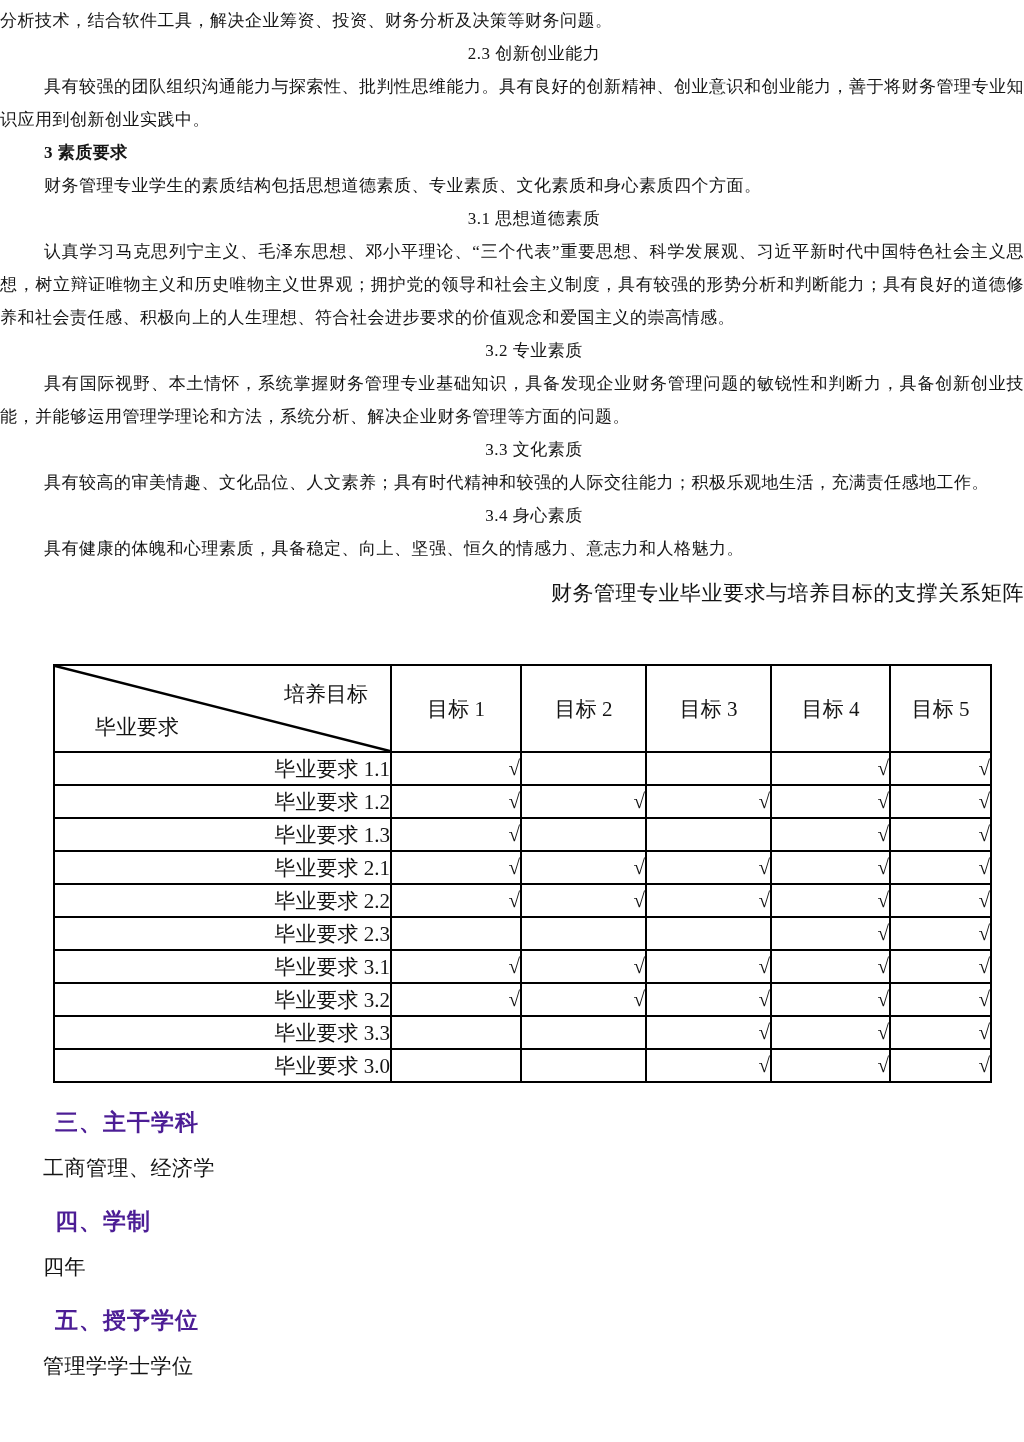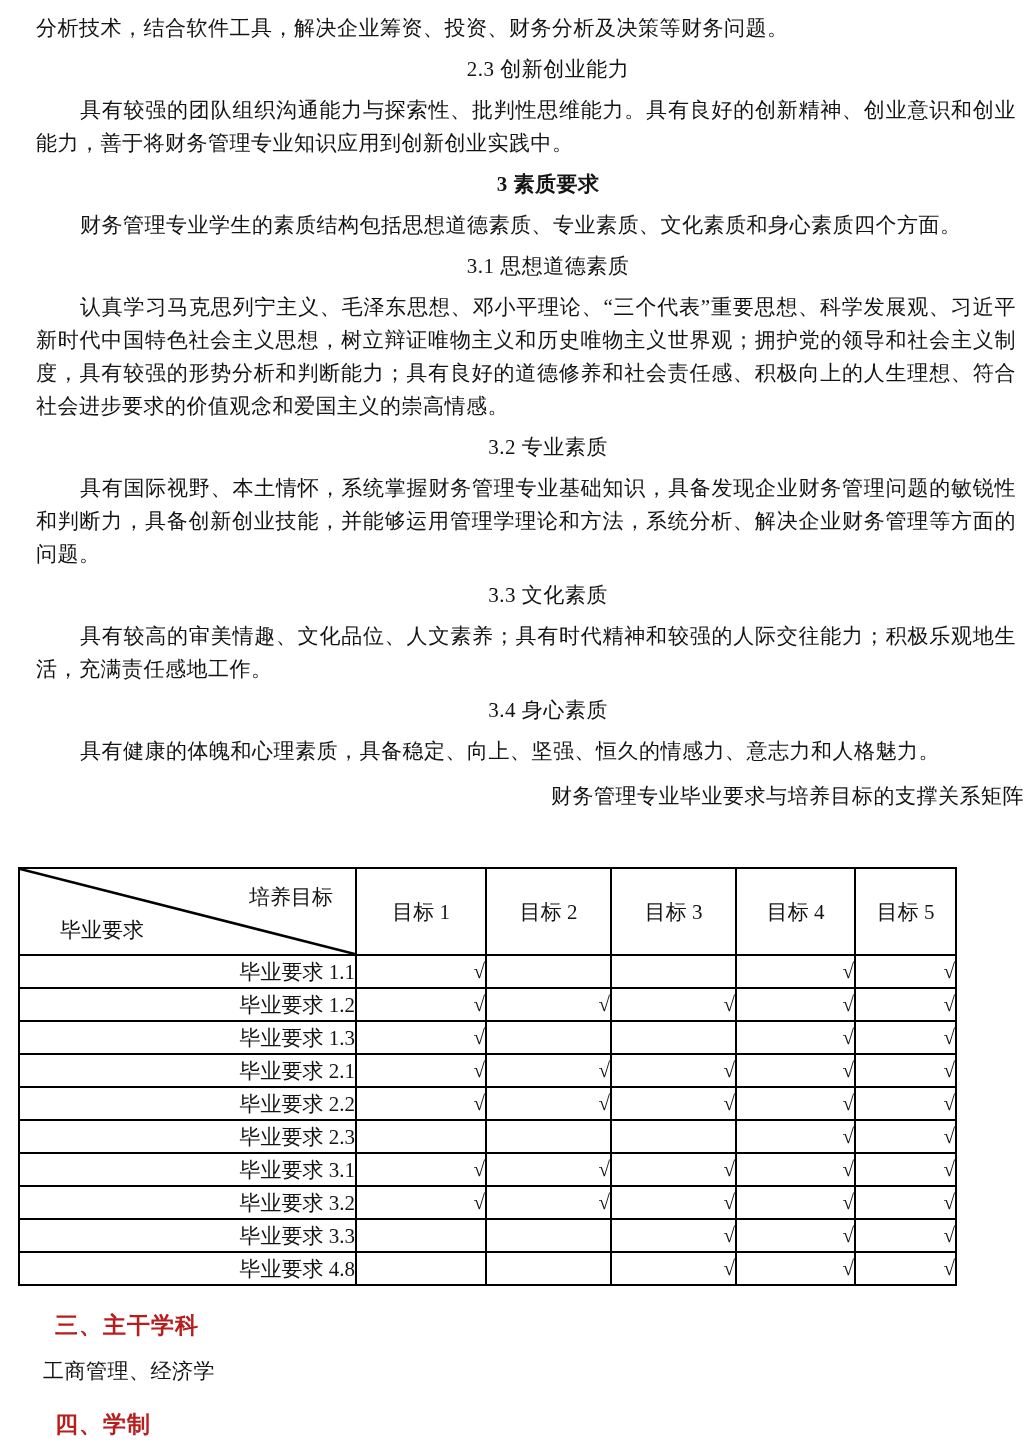--- a/index.html
+++ b/index.html
@@ -2,47 +2,47 @@
 <html><head>
 <meta charset="utf-8">
 <style>
   html,body{margin:0;padding:0;}
   body{
     width:1024px;height:1442px;background:#ffffff;color:#141414;
     font-family:"Liberation Serif","DejaVu Serif",serif;
     overflow:hidden;
   }
   .page{padding-top:4px;}
-  .para{margin:8px;font-size:21px;line-height:33px;text-align:justify;letter-spacing:0.5px;padding-left:28px;}
+  .para{margin:0;font-size:17px;line-height:33px;text-align:justify;letter-spacing:0.5px;}
   .p-cont{text-indent:0;}
   .p-body{text-indent:44px;}
   .p-sub{text-indent:44px;text-align:center;}
-  .p-hbold{text-indent:44px;text-align:center;font-weight:bold;}
+  .p-hbold{text-indent:44px;text-align:left;font-weight:bold;}
   .matrix-title{margin:12px 0 0 0;font-size:21px;line-height:33px;text-align:right;letter-spacing:0.5px;}
 
   table.matrix{
     border-collapse:collapse;table-layout:fixed;
-    margin:54px 0 0 18px;width:937px;
+    margin:54px 0 0 53px;width:937px;
   }
   table.matrix th,table.matrix td{
     border:2px solid #000;padding:0;font-weight:normal;
     font-size:21px;color:#141414;
   }
   table.matrix thead th{height:85px;text-align:center;vertical-align:middle;}
   table.matrix tbody td{height:31px;text-align:right;vertical-align:middle;}
   th.corner{position:relative;}
   .corner-svg{position:absolute;left:0;top:0;width:100%;height:100%;display:block;}
   .corner-top{position:absolute;top:14px;right:22px;font-size:21px;}
   .corner-bottom{position:absolute;bottom:10px;left:40px;font-size:21px;}
   td.mark{font-size:21px;}
 
   .sec-h{
     font-family:"Liberation Sans","DejaVu Sans",sans-serif;
     font-weight:bold;font-size:23px;line-height:30px;
-    margin:24px 0 0 55px;color:#b91c1c;letter-spacing:1px;
+    margin:24px 0 0 55px;color:#4c1d95;letter-spacing:1px;
   }
   .sec-b{font-size:21px;line-height:28px;margin:17px 0 0 43px;letter-spacing:0.5px;}
 </style>
 </head>
 <body>
 
 <div class="page">
 
   <p class="para p-cont">分析技术，结合软件工具，解决企业筹资、投资、财务分析及决策等财务问题。</p>
   <p class="para p-sub">2.3 创新创业能力</p>
@@ -152,21 +152,21 @@
       </tr>
       <tr>
         <td>毕业要求 3.3</td>
         <td class="mark"></td>
         <td class="mark"></td>
         <td class="mark">√</td>
         <td class="mark">√</td>
         <td class="mark">√</td>
       </tr>
       <tr>
-        <td>毕业要求 4.8</td>
+        <td>毕业要求 3.0</td>
         <td class="mark"></td>
         <td class="mark"></td>
         <td class="mark">√</td>
         <td class="mark">√</td>
         <td class="mark">√</td>
       </tr>
     </tbody>
   </table>
 
   <div class="sec-h">三、主干学科</div>

